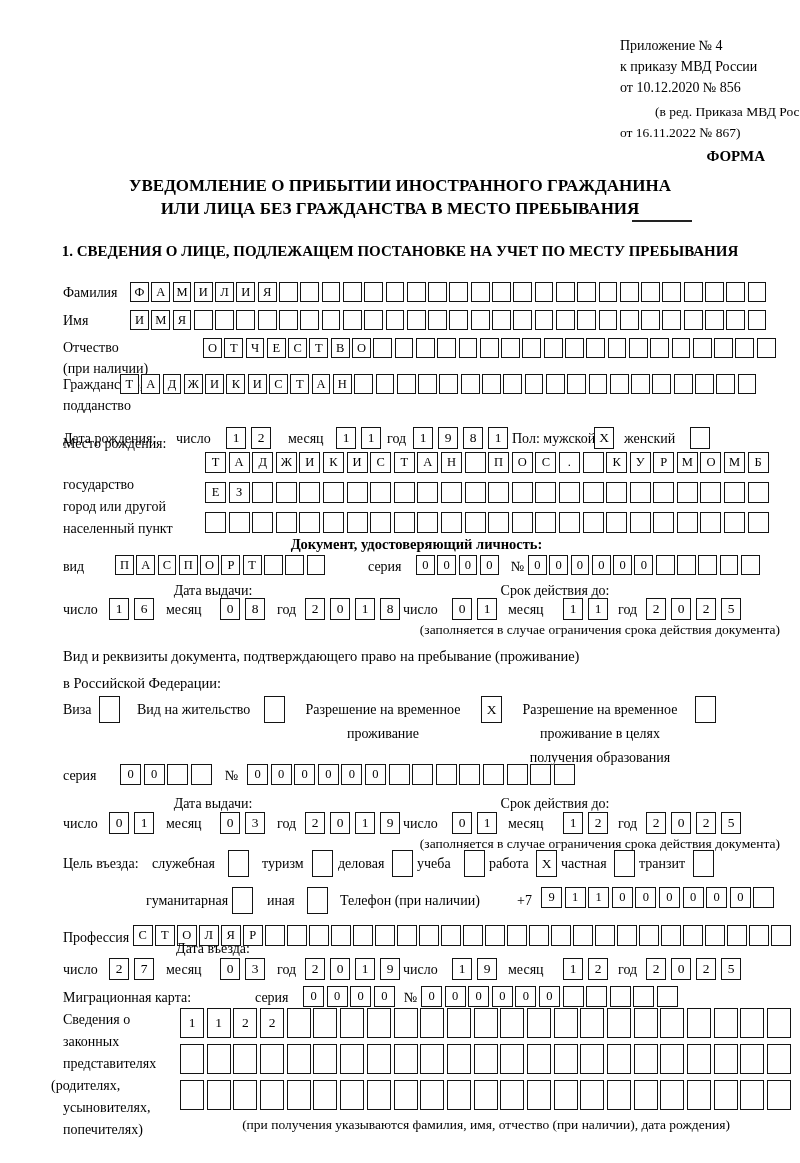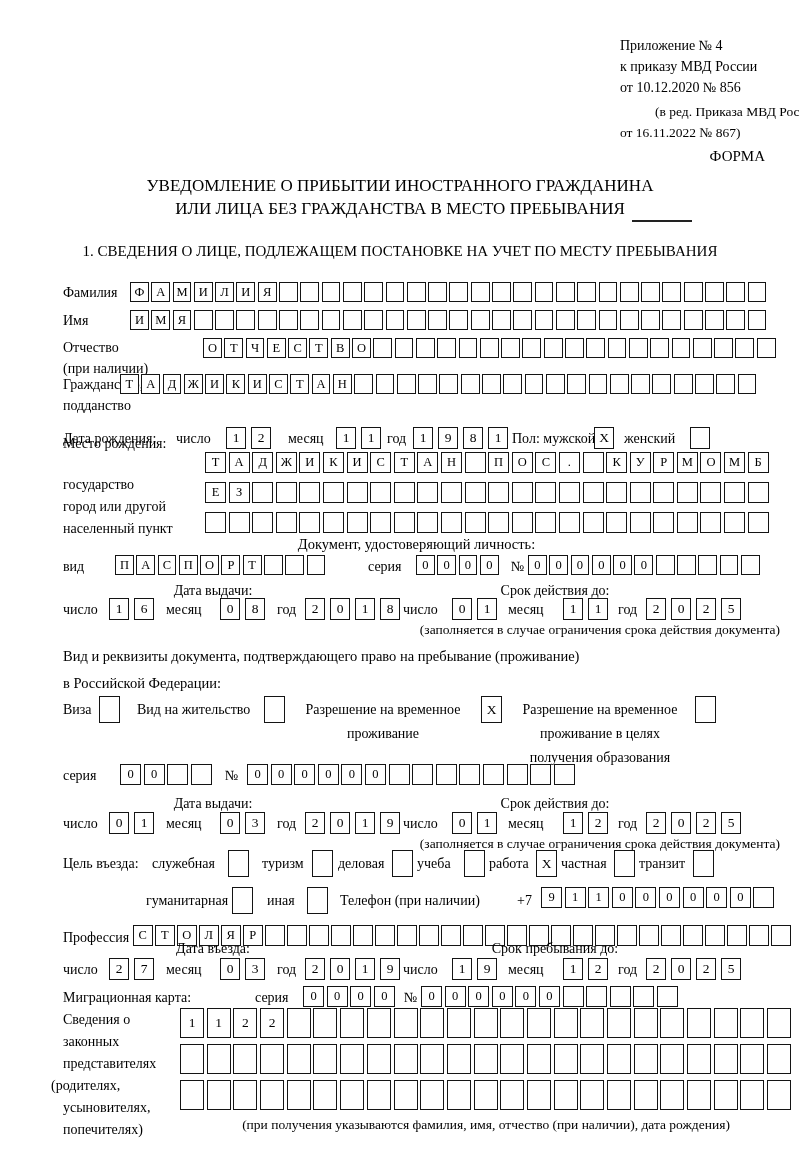--- a/index.html
+++ b/index.html
@@ -1,21 +1,21 @@
 <!DOCTYPE html>
 <html><head>
 <meta charset="utf-8">
 <style>
   html,body{margin:0;padding:0;background:#e8e8e8;}
   .page{position:relative;width:800px;height:1163px;background:#ffffff;margin:0 auto;
         font-family:"Liberation Serif", serif;color:#000;overflow:hidden;}
   .abs{position:absolute;}
   .lbl{font-size:14px;white-space:nowrap;}
   .sm{font-size:13.5px;white-space:nowrap;}
-  .b{font-weight:normal;}
+  .b{font-weight:bold;}
   .ctr{text-align:center;}
   .rt{text-align:right;}
   
   .cellrow{display:flex;gap:2.5px;}
   .cell{box-sizing:border-box;flex:none;border:1.6px solid #141414;width:18.8px;height:20px;
         display:flex;align-items:center;justify-content:center;font-size:12.5px;background:#fff;}
   .cr-place{gap:2.6px}.cr-place .cell{width:21px;height:21px;}
   .cr-date{gap:5px}.cr-date .cell{width:20px;height:22px;font-size:13.5px;}
   .cr-prof .cell{width:19.5px;height:21px;}
   .cr-rep{gap:2.7px}.cr-rep .cell{width:24px;height:30px;font-size:13.5px;}
@@ -505,21 +505,20 @@
       <span class="cell"></span>
       <span class="cell"></span>
       <span class="cell"></span>
       <span class="cell"></span>
       <span class="cell"></span>
       <span class="cell"></span>
       <span class="cell"></span>
     </div>
 
   <div class="abs lbl ctr" style="left:63px;width:300px;top:941px">Дата въезда:</div>
-  <div class="abs lbl ctr" style="left:410px;width:290px;top:941px">Срок пребывания до:</div>
 
   <div class="abs lbl" style="left:63px;top:962px">число</div>
   <div class="abs cellrow cr-date" style="left:109px;top:958px">
       <span class="cell">2</span>
       <span class="cell">7</span>
     </div>
   <div class="abs lbl" style="left:166px;top:962px">месяц</div>
   <div class="abs cellrow cr-date" style="left:220px;top:958px">
       <span class="cell">0</span>
       <span class="cell">3</span>

